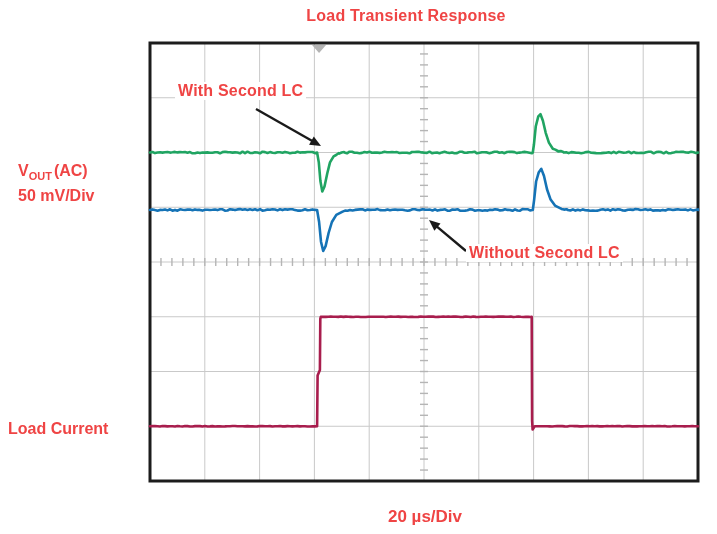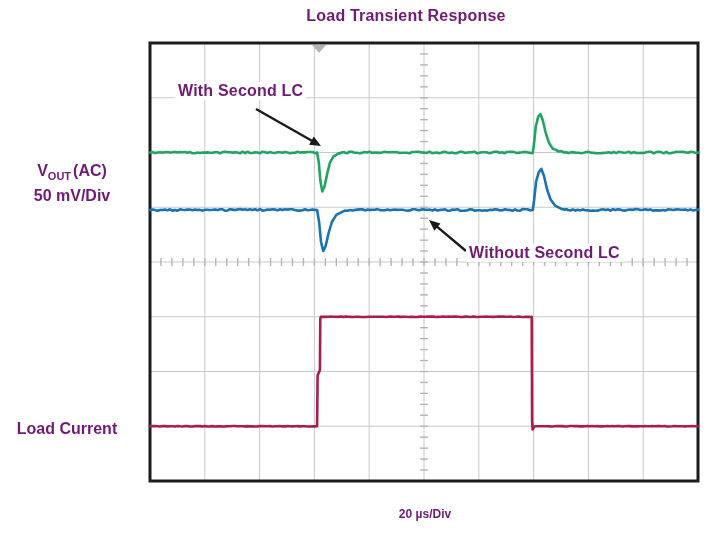--- a/index.html
+++ b/index.html
@@ -1,26 +1,26 @@
 <!DOCTYPE html>
 <html><head>
 <meta charset="utf-8">
 <style>
   html,body{margin:0;padding:0;background:#ffffff;}
   .canvas{position:relative;width:717px;height:534px;background:#ffffff;
-          font-family:"Liberation Sans",sans-serif;color:#701a75;overflow:hidden;}
+          font-family:"Liberation Sans",sans-serif;color:#ef4444;overflow:hidden;}
   .title{position:absolute;left:406px;top:7px;transform:translateX(-50%);
          font-size:16px;font-weight:bold;white-space:nowrap;letter-spacing:0.2px;}
-  .ylabel{position:absolute;text-align:center;font-size:16px;font-weight:bold;line-height:19px;white-space:nowrap;}
+  .ylabel{position:absolute;text-align:left;font-size:16px;font-weight:bold;line-height:19px;white-space:nowrap;}
   .ylabel-vout{left:18px;width:108px;top:161px;}
   .ylabel-load{left:8px;width:118px;top:376px;margin-top:43px;}
   .ylabel sub{font-size:11px;font-weight:bold;}
   .ylabel .rest{margin-left:2px;}
   .xlabel{position:absolute;left:425px;top:507px;transform:translateX(-50%);
-          font-size:12px;font-weight:bold;white-space:nowrap;}
+          font-size:17px;font-weight:bold;white-space:nowrap;}
   svg.scope{position:absolute;left:0;top:0;}
   .ann{position:absolute;font-size:16px;font-weight:bold;white-space:nowrap;
        background:#ffffff;padding:0 3px;z-index:3;letter-spacing:0.2px;}
   .ann-with{left:175px;top:82px;}
   .ann-without{left:466px;top:244px;}
 </style>
 </head>
 <body>
 
 <div class="canvas">

